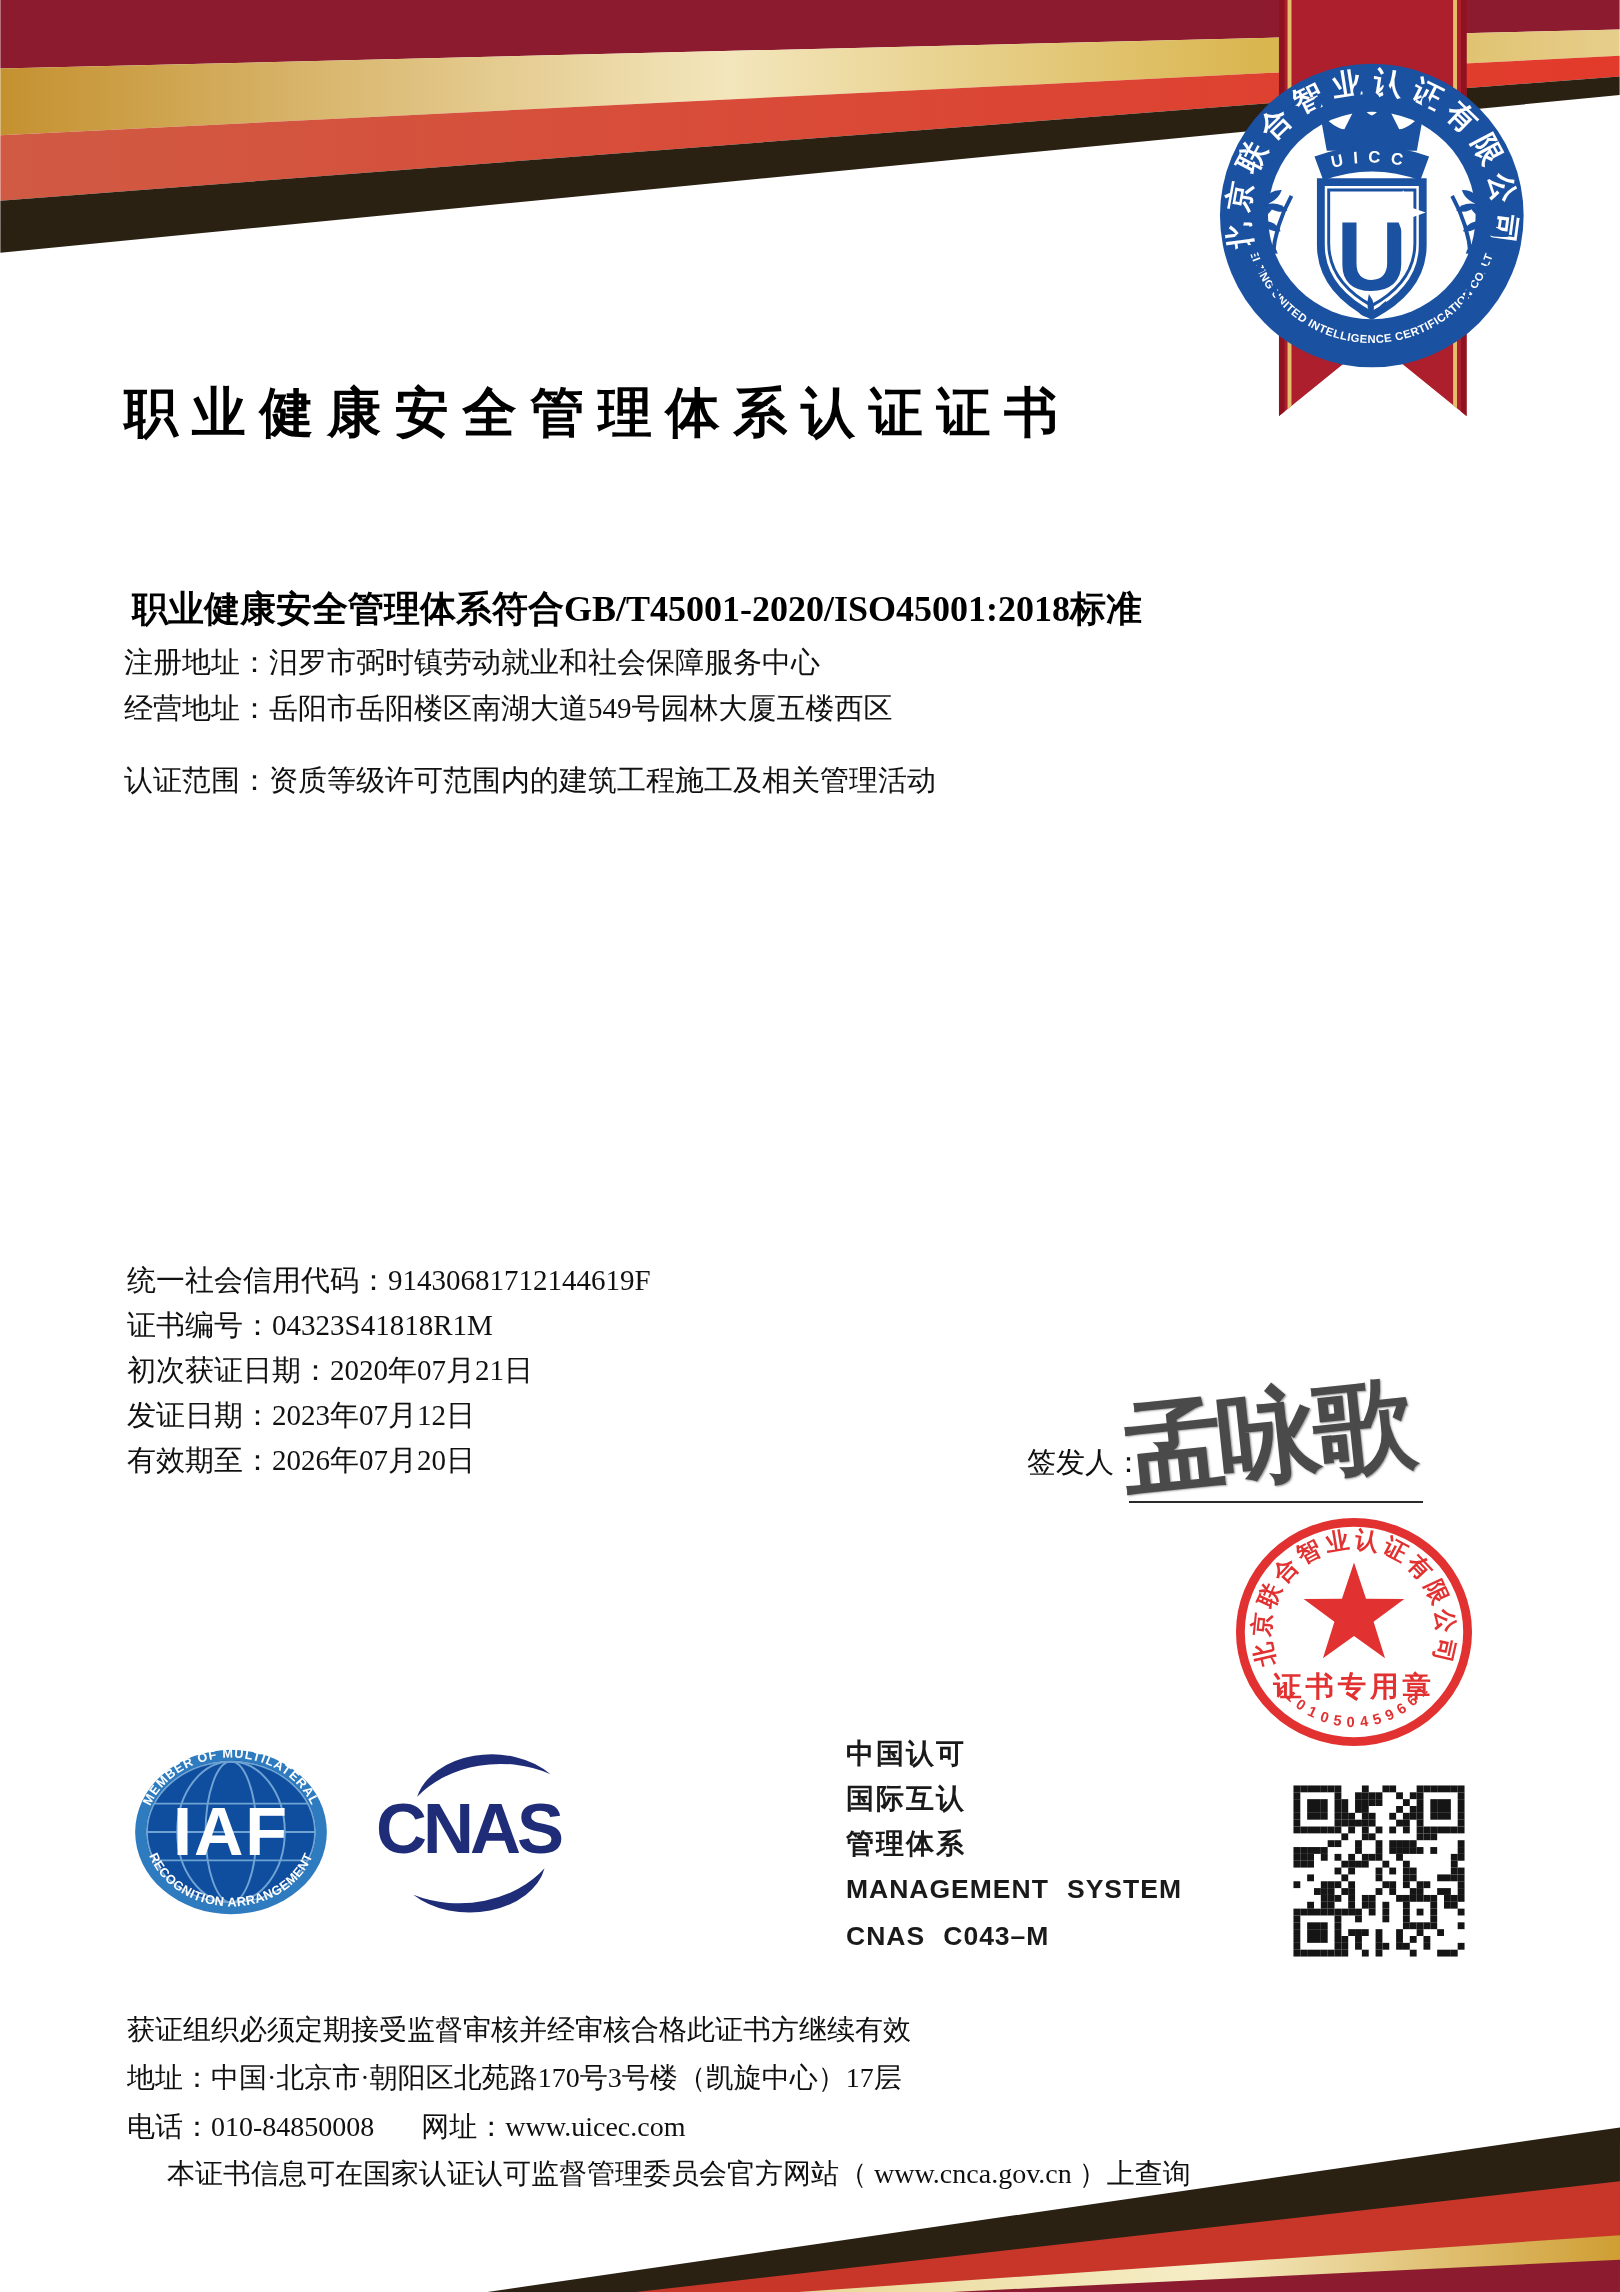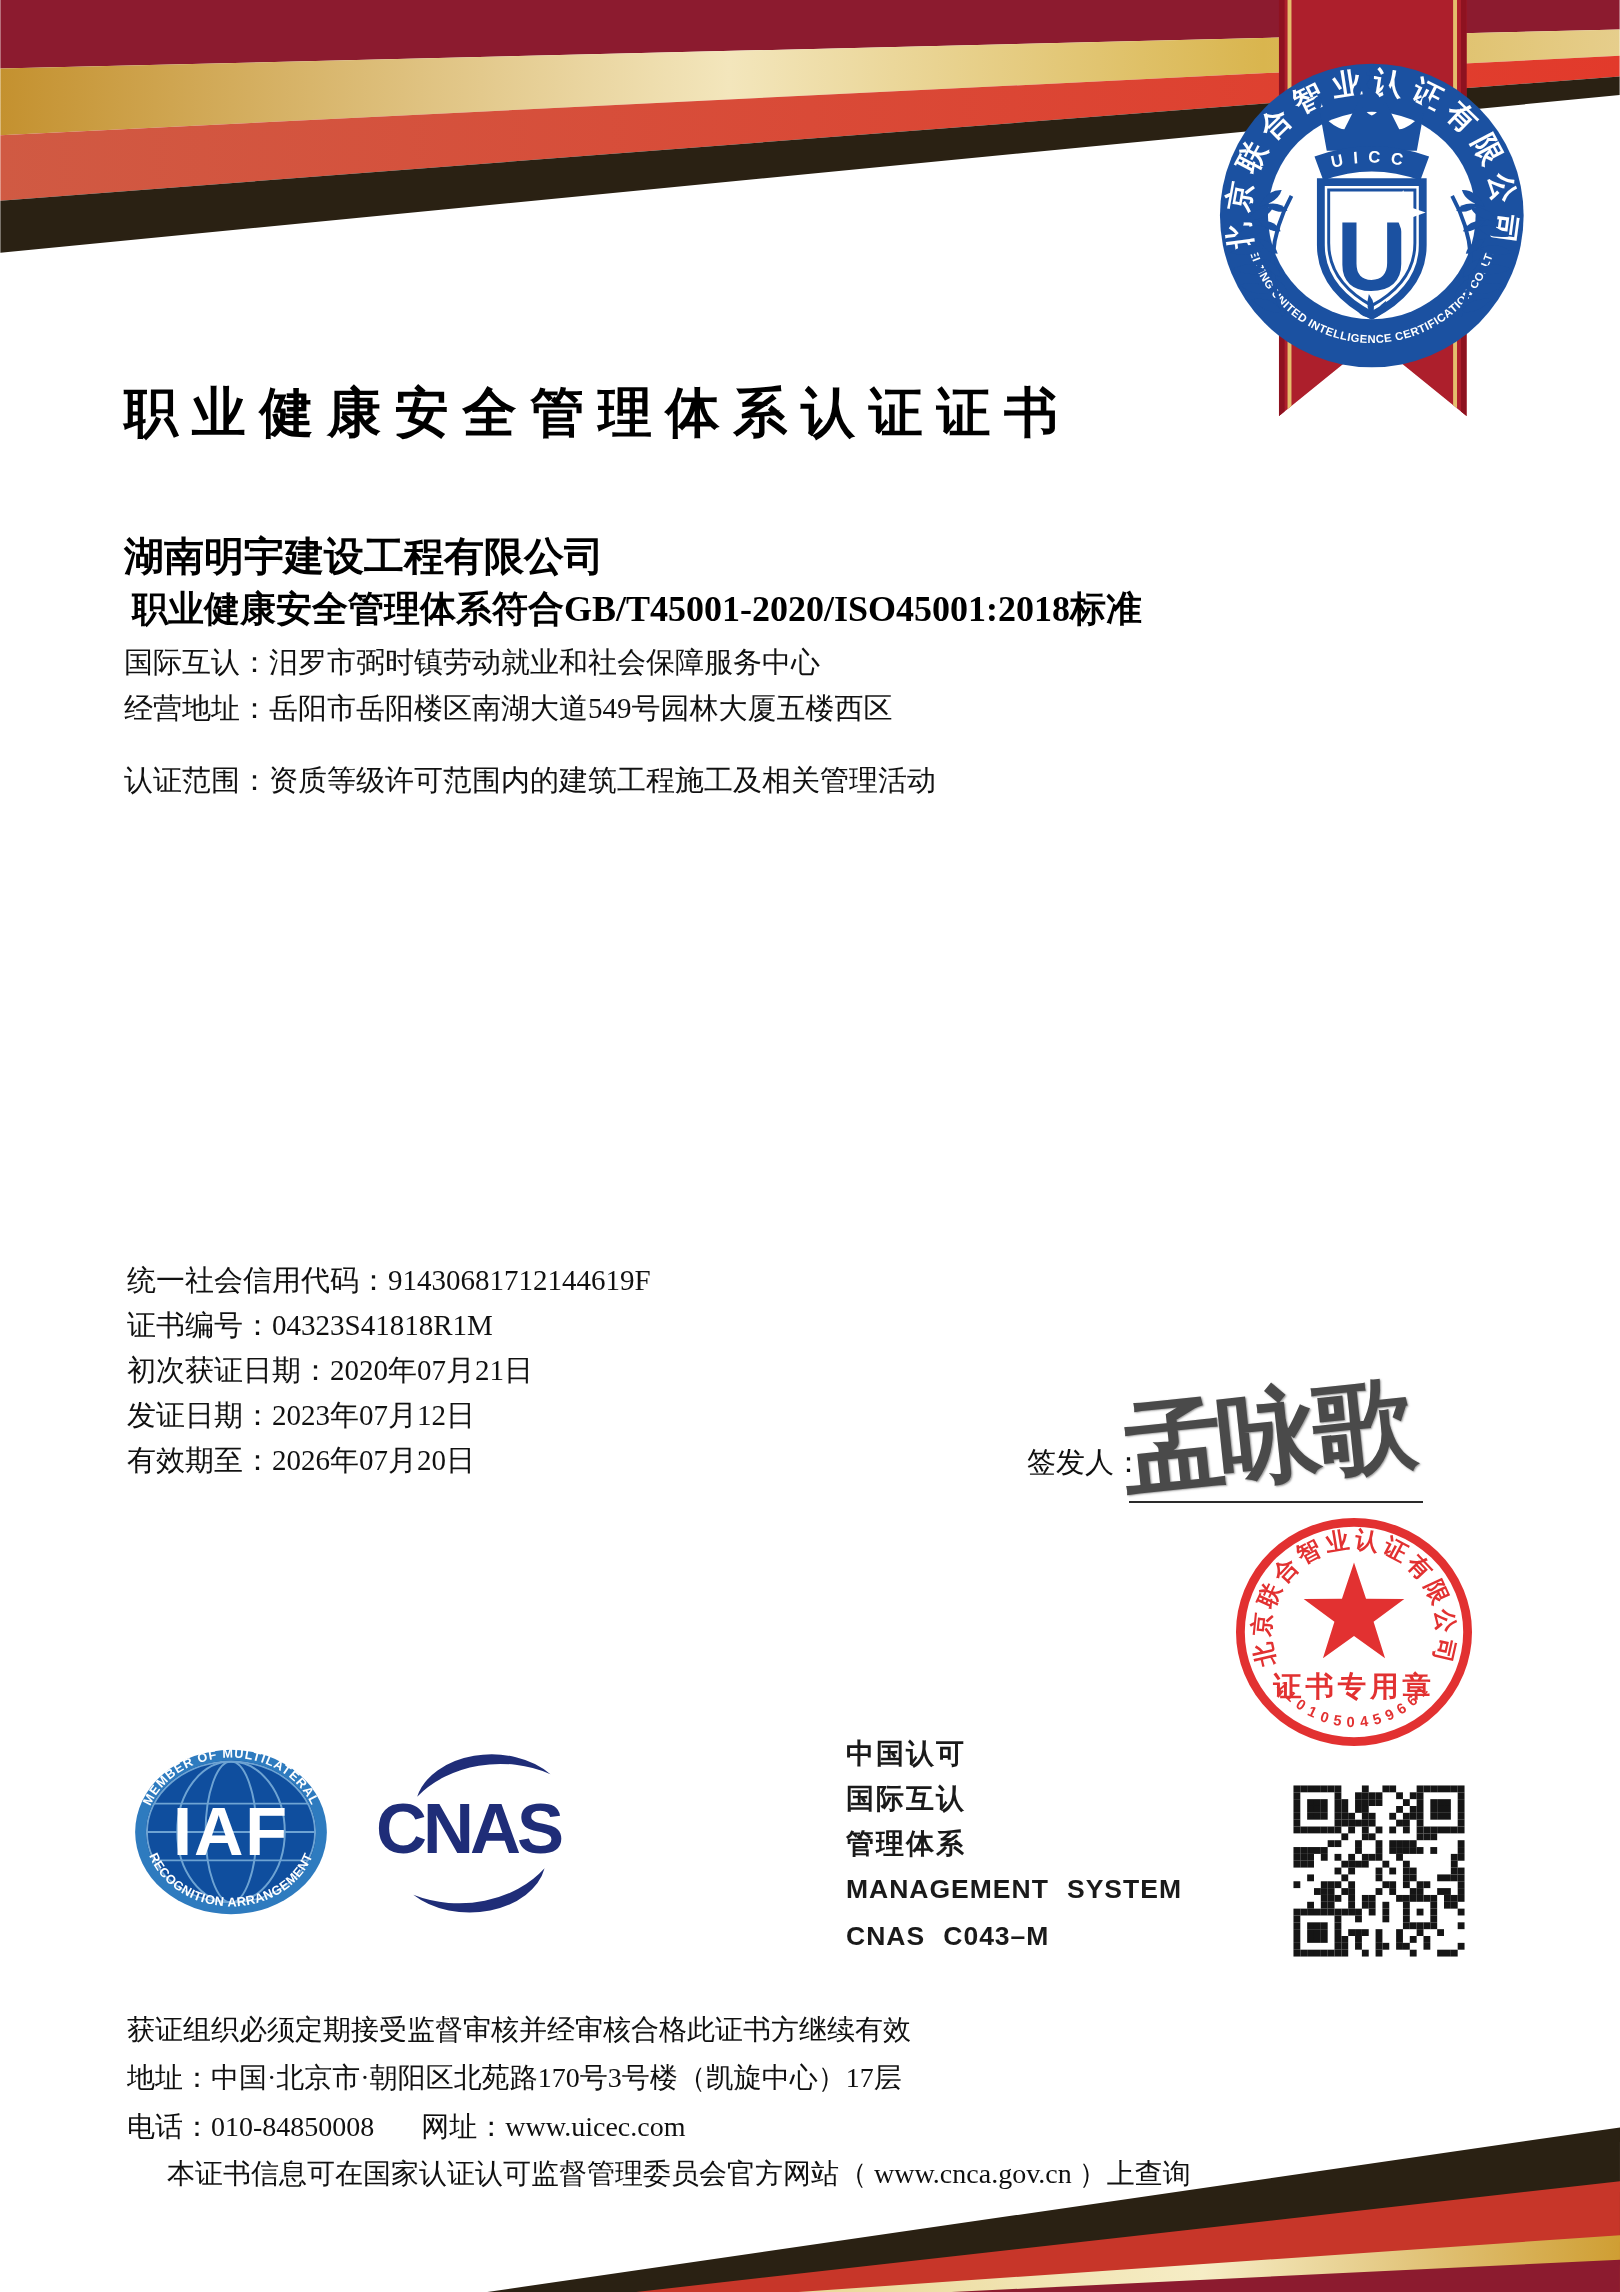--- a/index.html
+++ b/index.html
@@ -132,23 +132,22 @@
       </g>
       <g fill="#1B51A1">
         <use href="#leaf" transform="translate(1400,322) rotate(-90) scale(1.0)"></use>
         <use href="#leaf" transform="translate(1396,324) rotate(-130) scale(0.9)"></use>
         <use href="#leaf" transform="translate(1404,324) rotate(-50) scale(0.9)"></use>
       </g>
     </g>
   </svg>
 
   <div class="abs title">职业健康安全管理体系认证证书</div>
-  <div class="abs company">湖南明宇建设工程有限公司</div>
   <div class="abs standard">职业健康安全管理体系符合GB/T45001-2020/ISO45001:2018标准</div>
-  <div class="abs addr1">国际互认：汨罗市弼时镇劳动就业和社会保障服务中心</div>
+  <div class="abs addr1">注册地址：汨罗市弼时镇劳动就业和社会保障服务中心</div>
   <div class="abs addr2">经营地址：岳阳市岳阳楼区南湖大道549号园林大厦五楼西区</div>
   <div class="abs scope">认证范围：资质等级许可范围内的建筑工程施工及相关管理活动</div>
 
   <div class="abs infoblock">
     <div>统一社会信用代码：91430681712144619F</div>
     <div>证书编号：04323S41818R1M</div>
     <div>初次获证日期：2020年07月21日</div>
     <div>发证日期：2023年07月12日</div>
     <div>有效期至：2026年07月20日</div>
   </div>

